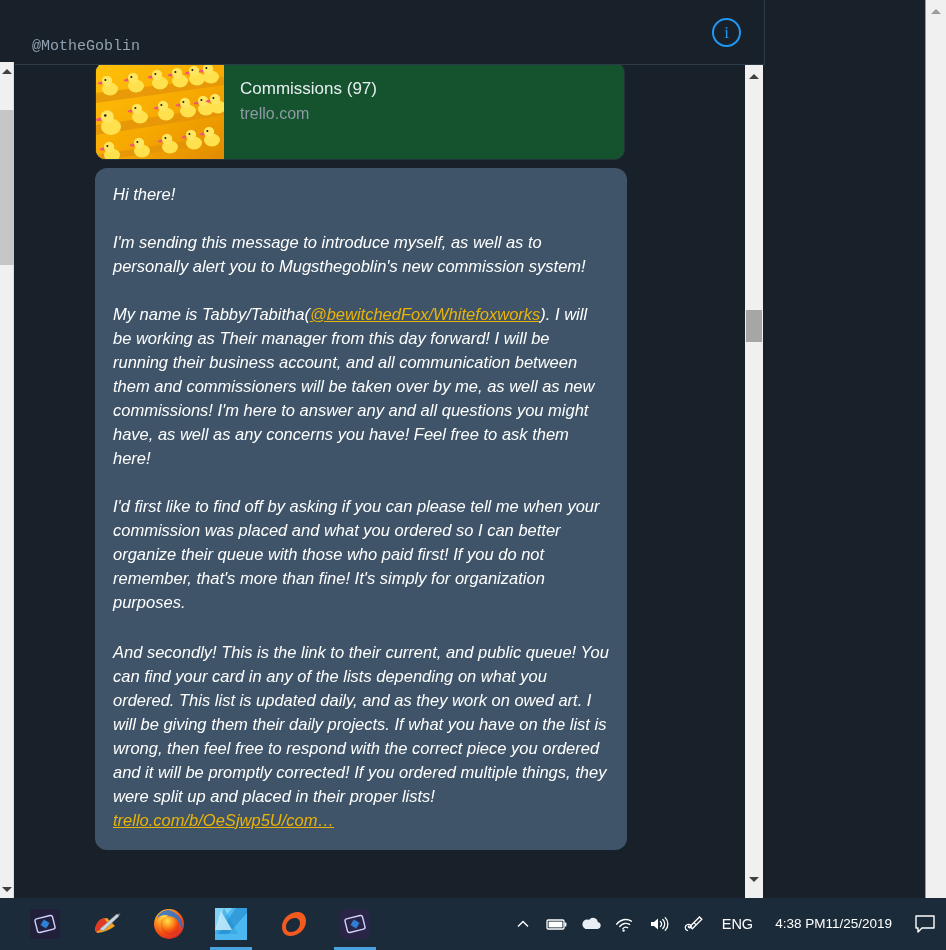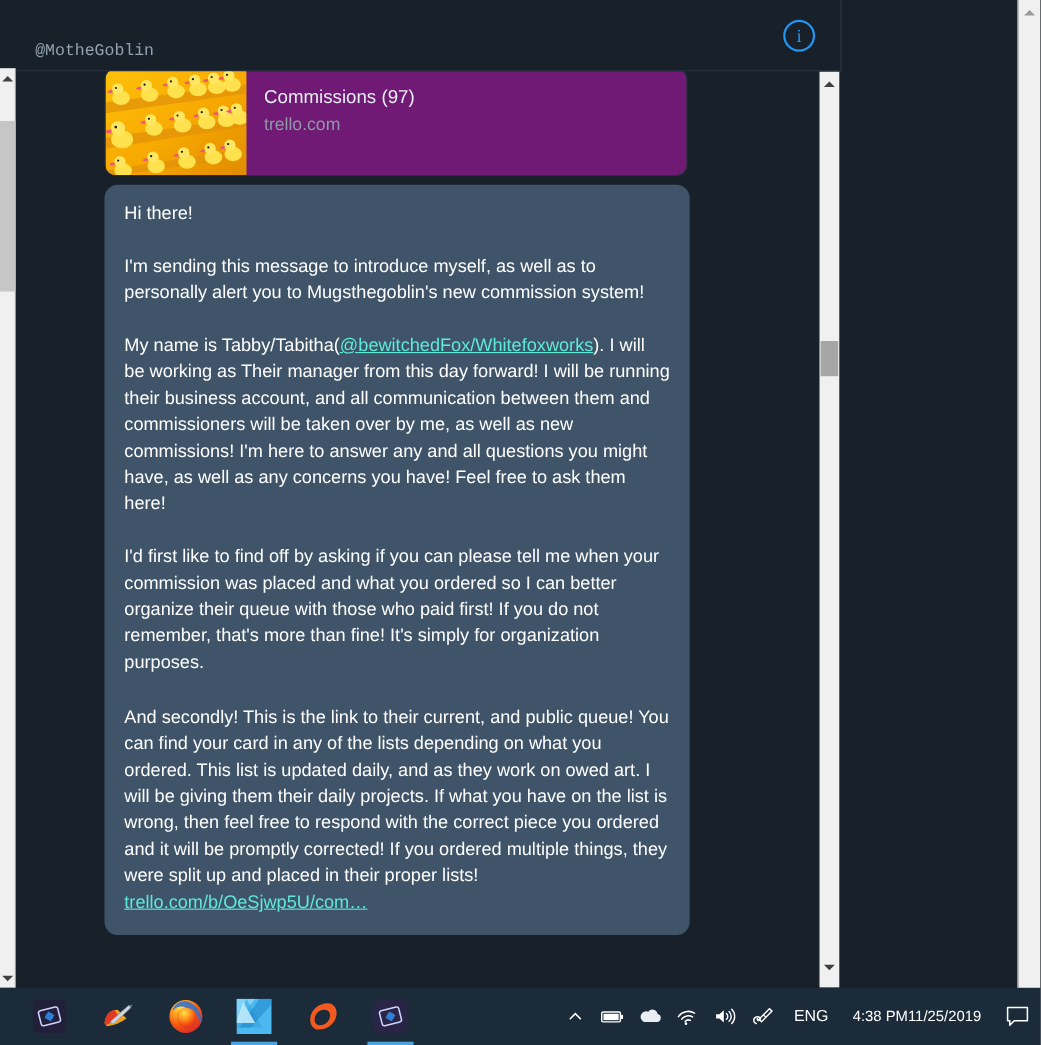--- a/index.html
+++ b/index.html
@@ -107,21 +107,21 @@
   .chat-scroll .sb-arrow.down { bottom: 8px; }
   .chat-scroll .sb-thumb {
     position: absolute; left: 1px; top: 245px; width: 16px; height: 32px;
     background: #a6a6a6;
   }
 
   
   .link-card {
     position: absolute; left: 80px; top: -3px;
     width: 530px; height: 98px;
-    background: #701a75; border-radius: 10px;
+    background: #14532d; border-radius: 10px;
     border: 1px solid #25313d;
     display: flex; overflow: hidden;
   }
   .link-thumb {
     width: 128px; height: 98px; flex: 0 0 128px;
     position: relative; overflow: hidden; background: #f0a500;
   }
   .link-meta { padding: 16px 0 0 16px; }
   .link-title { font-size: 17px; color: #e9eef2; }
   .link-domain { font-size: 16px; color: #8e9aa5; margin-top: 6px; }
@@ -130,24 +130,24 @@
   .bubble {
     position: absolute; left: 80px; top: 103px;
     width: 532px; min-height: 660px;
     background: #3f5468;
     border-radius: 12px;
     padding: 14px 18px 18px 18px;
     color: #ffffff;
     font-size: 16.5px;
     line-height: 24px;
   }
-  .bubble p { margin: 0 0 24px 0; }
+  .bubble p { margin: 0 0 24px 0; font-style: italic; }
   .bubble p:last-child { margin-bottom: 0; margin-top: 26px; }
   .bubble a {
-    color: #5eead4; text-decoration: underline;
+    color: #eab308; text-decoration: underline;
   }
   .bubble .tail-link { display: block; }
 
   
   .taskbar {
     position: absolute; left: 0; bottom: 0; width: 946px; height: 52px;
     background: #1b2b3a;
   }
   .task-icons { position: absolute; left: 14px; top: 0; height: 52px; display: flex; }
   .task-item {

